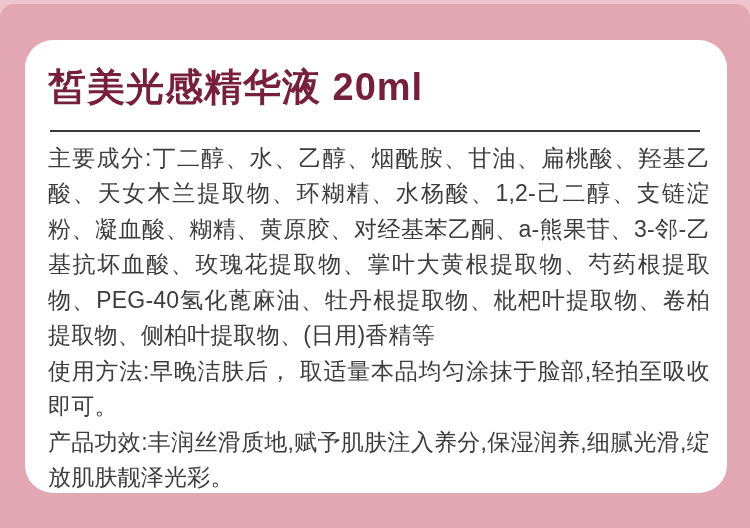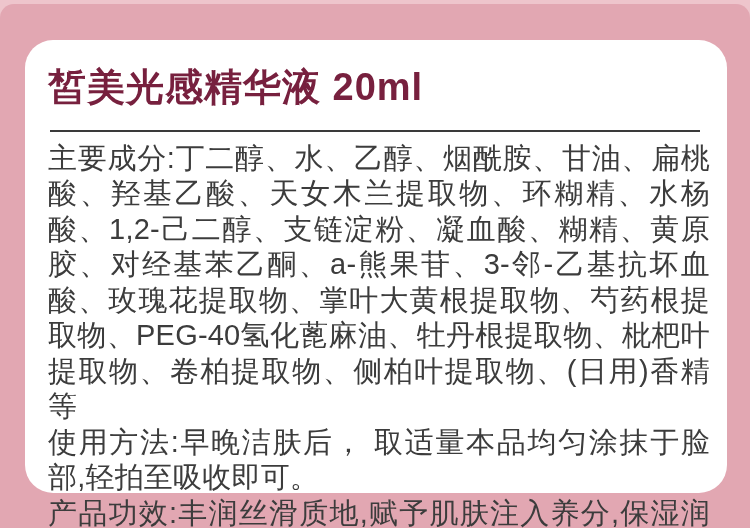--- a/index.html
+++ b/index.html
@@ -37,21 +37,21 @@
     letter-spacing: 1px;
     color: #77203e;
   }
   .divider {
     height: 0;
     border-top: 2px solid #3a3a3a;
     margin: 20px 10px 9px 2px;
   }
   .body-text {
     margin: 0;
-    font-size: 29px;
+    font-size: 23px;
     line-height: 35.5px;
     color: #3c3c3c;
     text-align: justify;
     letter-spacing: 0.2px;
     word-break: break-all;
   }
 </style>
 </head>
 <body>
 

